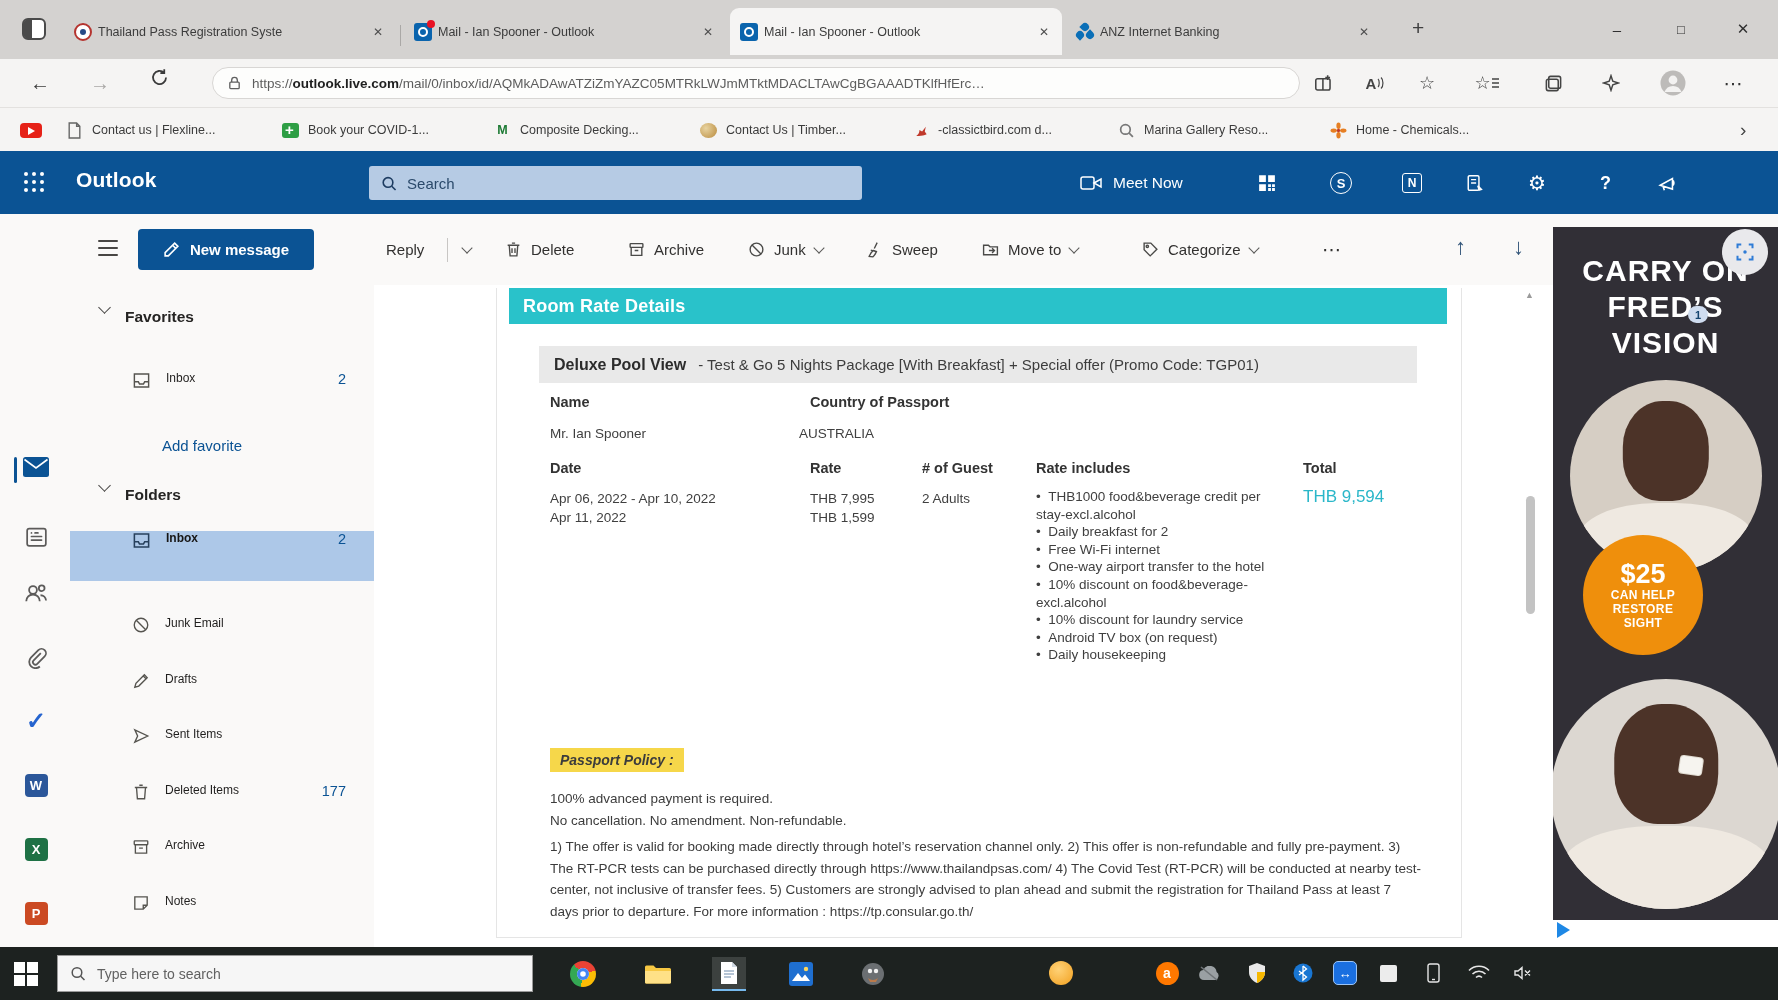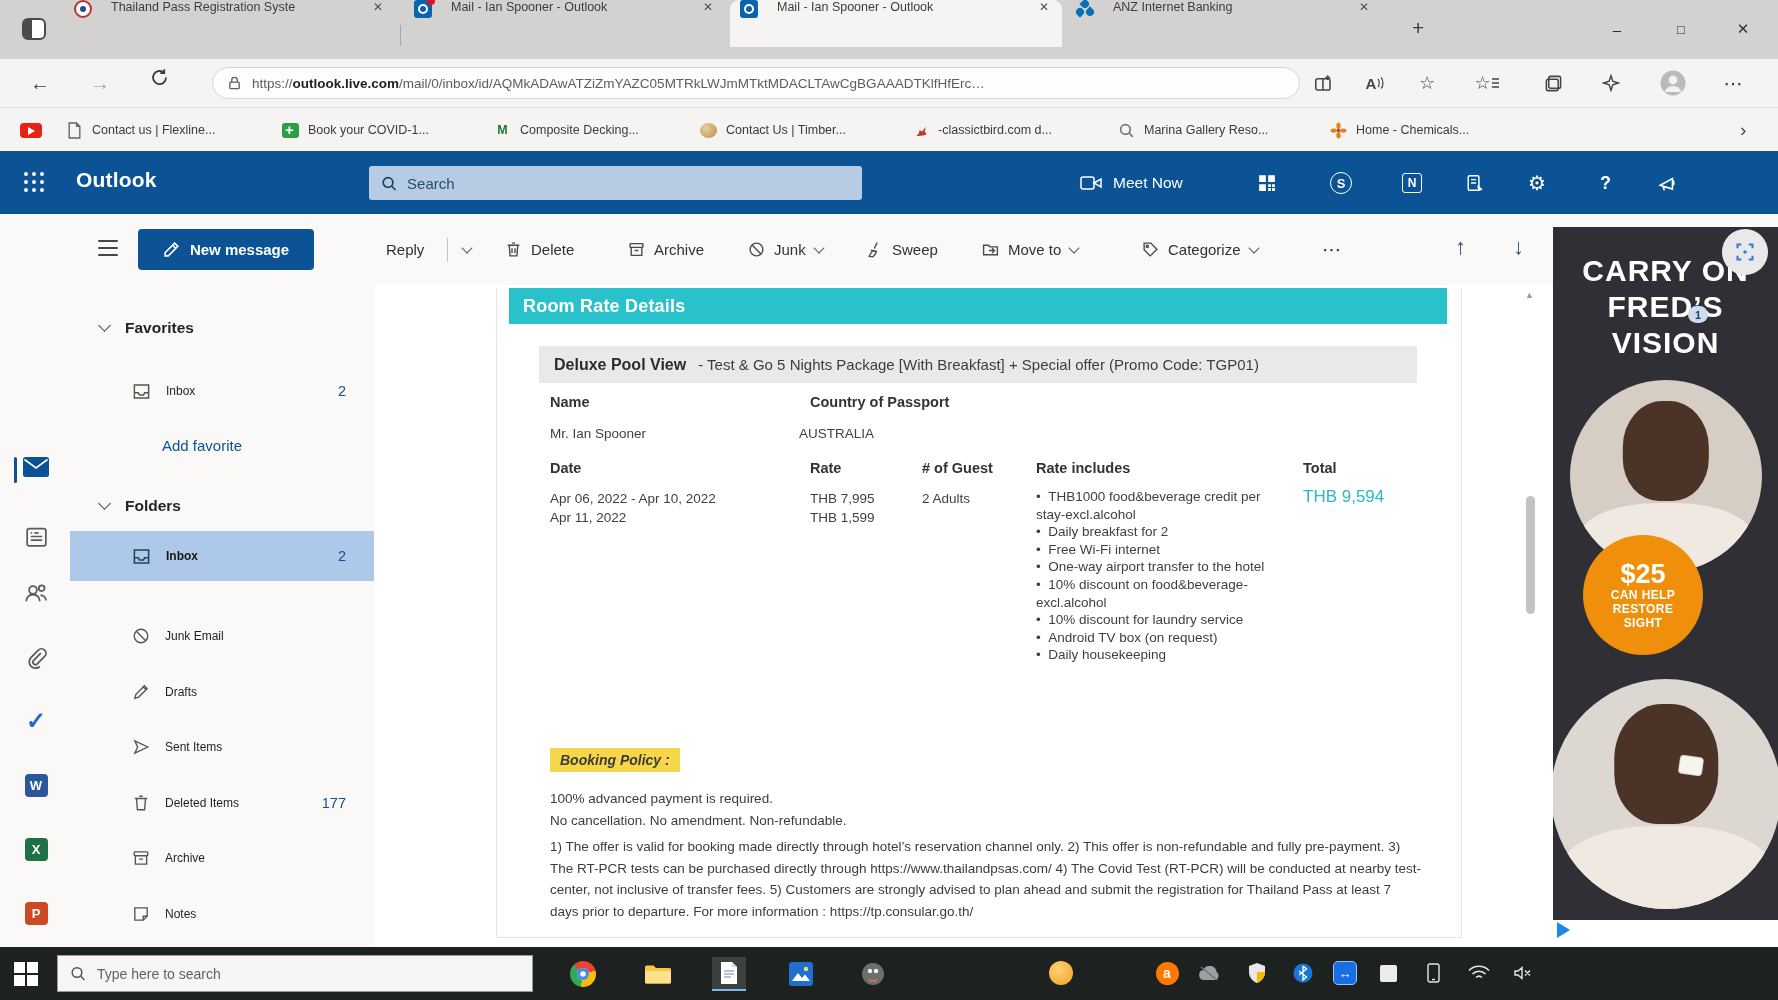--- a/index.html
+++ b/index.html
@@ -3,21 +3,21 @@
 <meta charset="utf-8">
 <style>
   *{margin:0;padding:0;box-sizing:border-box}
   html,body{width:1778px;height:1000px;overflow:hidden}
   body{font-family:"Liberation Sans",sans-serif;background:#fff;position:relative}
   svg{display:block}
   
   .tabbar{position:absolute;left:0;top:0;width:1778px;height:59px;background:#d4d2d0}
   .wsbtn{position:absolute;left:22px;top:18px;width:24px;height:22px;border:2.5px solid #4a4a4a;border-radius:6px;background:#fff}
   .wsbtn i{position:absolute;left:0;top:0;bottom:0;width:8px;background:#4a4a4a;border-radius:2px 0 0 2px}
-  .tab{position:absolute;top:0;height:47px;display:flex;align-items:flex-start;padding:0 10px;gap:19px;border-radius:9px 9px 0 0}
+  .tab{position:absolute;top:8px;height:47px;display:flex;align-items:center;padding:0 10px;gap:6px;border-radius:9px 9px 0 0}
   .tab.active{background:#f5f4f3}
   .ttl{font-size:12.5px;color:#3c3c3c;white-space:nowrap;overflow:hidden;text-overflow:ellipsis;flex:1}
   .tx{font-size:12px;color:#4f4f4f;padding:0 3px;cursor:default}
   .tabsep{position:absolute;top:25px;width:1px;height:21px;background:#aaa8a6}
   .fava{width:18px;height:18px;flex:0 0 18px;position:relative}
   .fav-thai{border-radius:50%;background:#fff;border:2px solid #b5342f}
   .fav-thai i{position:absolute;left:4px;top:4px;width:6px;height:6px;border-radius:50%;background:#274a87}
   .fav-out{border-radius:3px;background:#0a64ad}
   .fav-out i{position:absolute;left:4px;top:4px;width:10px;height:10px;border:2px solid #fff;border-radius:50%}
   .fav-out u{position:absolute;right:-3px;top:-3px;width:8px;height:8px;border-radius:50%;background:#e81123}
@@ -66,21 +66,21 @@
   .titem{position:absolute;top:0;height:71px;display:flex;align-items:center;gap:9px;font-size:15px;color:#323130}
   .chev{width:8px;height:8px;border-right:1.6px solid #5a5a58;border-bottom:1.6px solid #5a5a58;transform:rotate(45deg);margin-top:-4px}
   .tdiv{position:absolute;left:377px;top:24px;width:1px;height:24px;background:#c8c6c4}
   .arr{position:absolute;top:20px;font-size:22px;color:#33567a}
   
   .rail{position:absolute;left:0;top:214px;width:70px;height:733px;background:#faf9f8}
   .railic{position:absolute;left:23px;width:26px;height:26px;display:flex;align-items:center;justify-content:center}
   .selbar{position:absolute;left:14px;top:243px;width:3px;height:26px;background:#0b5394;border-radius:2px}
   .osq{width:23px;height:23px;border-radius:4px;color:#fff;font-weight:800;font-size:13px;display:flex;align-items:center;justify-content:center}
   .fpane{position:absolute;left:70px;top:285px;width:304px;height:662px;background:#faf9f8}
-  .frow{position:absolute;left:0;width:304px;height:40px;display:flex;align-items:center;padding-left:62px;gap:15px}
+  .frow{position:absolute;left:0;width:304px;height:40px;display:flex;padding-left:62px;gap:15px}
   .fhdr{padding-left:30px;gap:16px;font-weight:600;font-size:15.5px;color:#252423}
   .flabel{font-size:12px;color:#201f1e;white-space:nowrap}
   .fcount{margin-left:auto;padding-right:28px;font-size:14.5px;color:#0b5394}
   .frow.sel{background:#adc8e8;height:50px}
   .frow.sel .flabel{font-weight:700;color:#171615}
   .addfav{position:absolute;left:92px;color:#0b5394;font-size:15px}
   .schev{width:9px;height:9px;border-right:1.8px solid #454442;border-bottom:1.8px solid #454442;transform:rotate(45deg);margin-top:-5px}
   
   .reading{position:absolute;left:374px;top:285px;width:1179px;height:662px;background:#fff}
   .card{position:absolute;left:496px;top:288px;width:966px;height:650px;background:#fff;border-left:1px solid #e5e5e5;border-right:1px solid #e5e5e5;border-bottom:1px solid #e5e5e5}
@@ -543,21 +543,21 @@
       <li>Daily breakfast for 2</li>
       <li>Free Wi-Fi internet</li>
       <li>One-way airport transfer to the hotel</li>
       <li>10% discount on food&amp;beverage-excl.alcohol</li>
       <li>10% discount for laundry service</li>
       <li>Android TV box (on request)</li>
       <li>Daily housekeeping</li>
     </ul>
     <div class="total" style="left:806px;top:199px">THB 9,594</div>
 
-    <div class="bpolicy">Booking Policy :</div>
+    <div class="bpolicy">Passport Policy :</div>
     <div class="pline" style="top:503px">100% advanced payment is required.</div>
     <div class="pline" style="top:525px">No cancellation. No amendment. Non-refundable.</div>
     <div class="ppara">1) The offer is valid for booking made directly through hotel’s reservation channel only. 2) This offer is non-refundable and fully pre-payment. 3) The RT-PCR tests can be purchased directly through https://www.thailandpsas.com/ 4) The Covid Test (RT-PCR) will be conducted at nearby test-center, not inclusive of transfer fees. 5) Customers are strongly advised to plan ahead and submit the registration for Thailand Pass at least 7 days prior to departure. For more information : https://tp.consular.go.th/</div>
   </div>
 
   <div class="sbar">
     <div class="sarrow">▲</div>
     <div class="sthumb"></div>
   </div>
 

